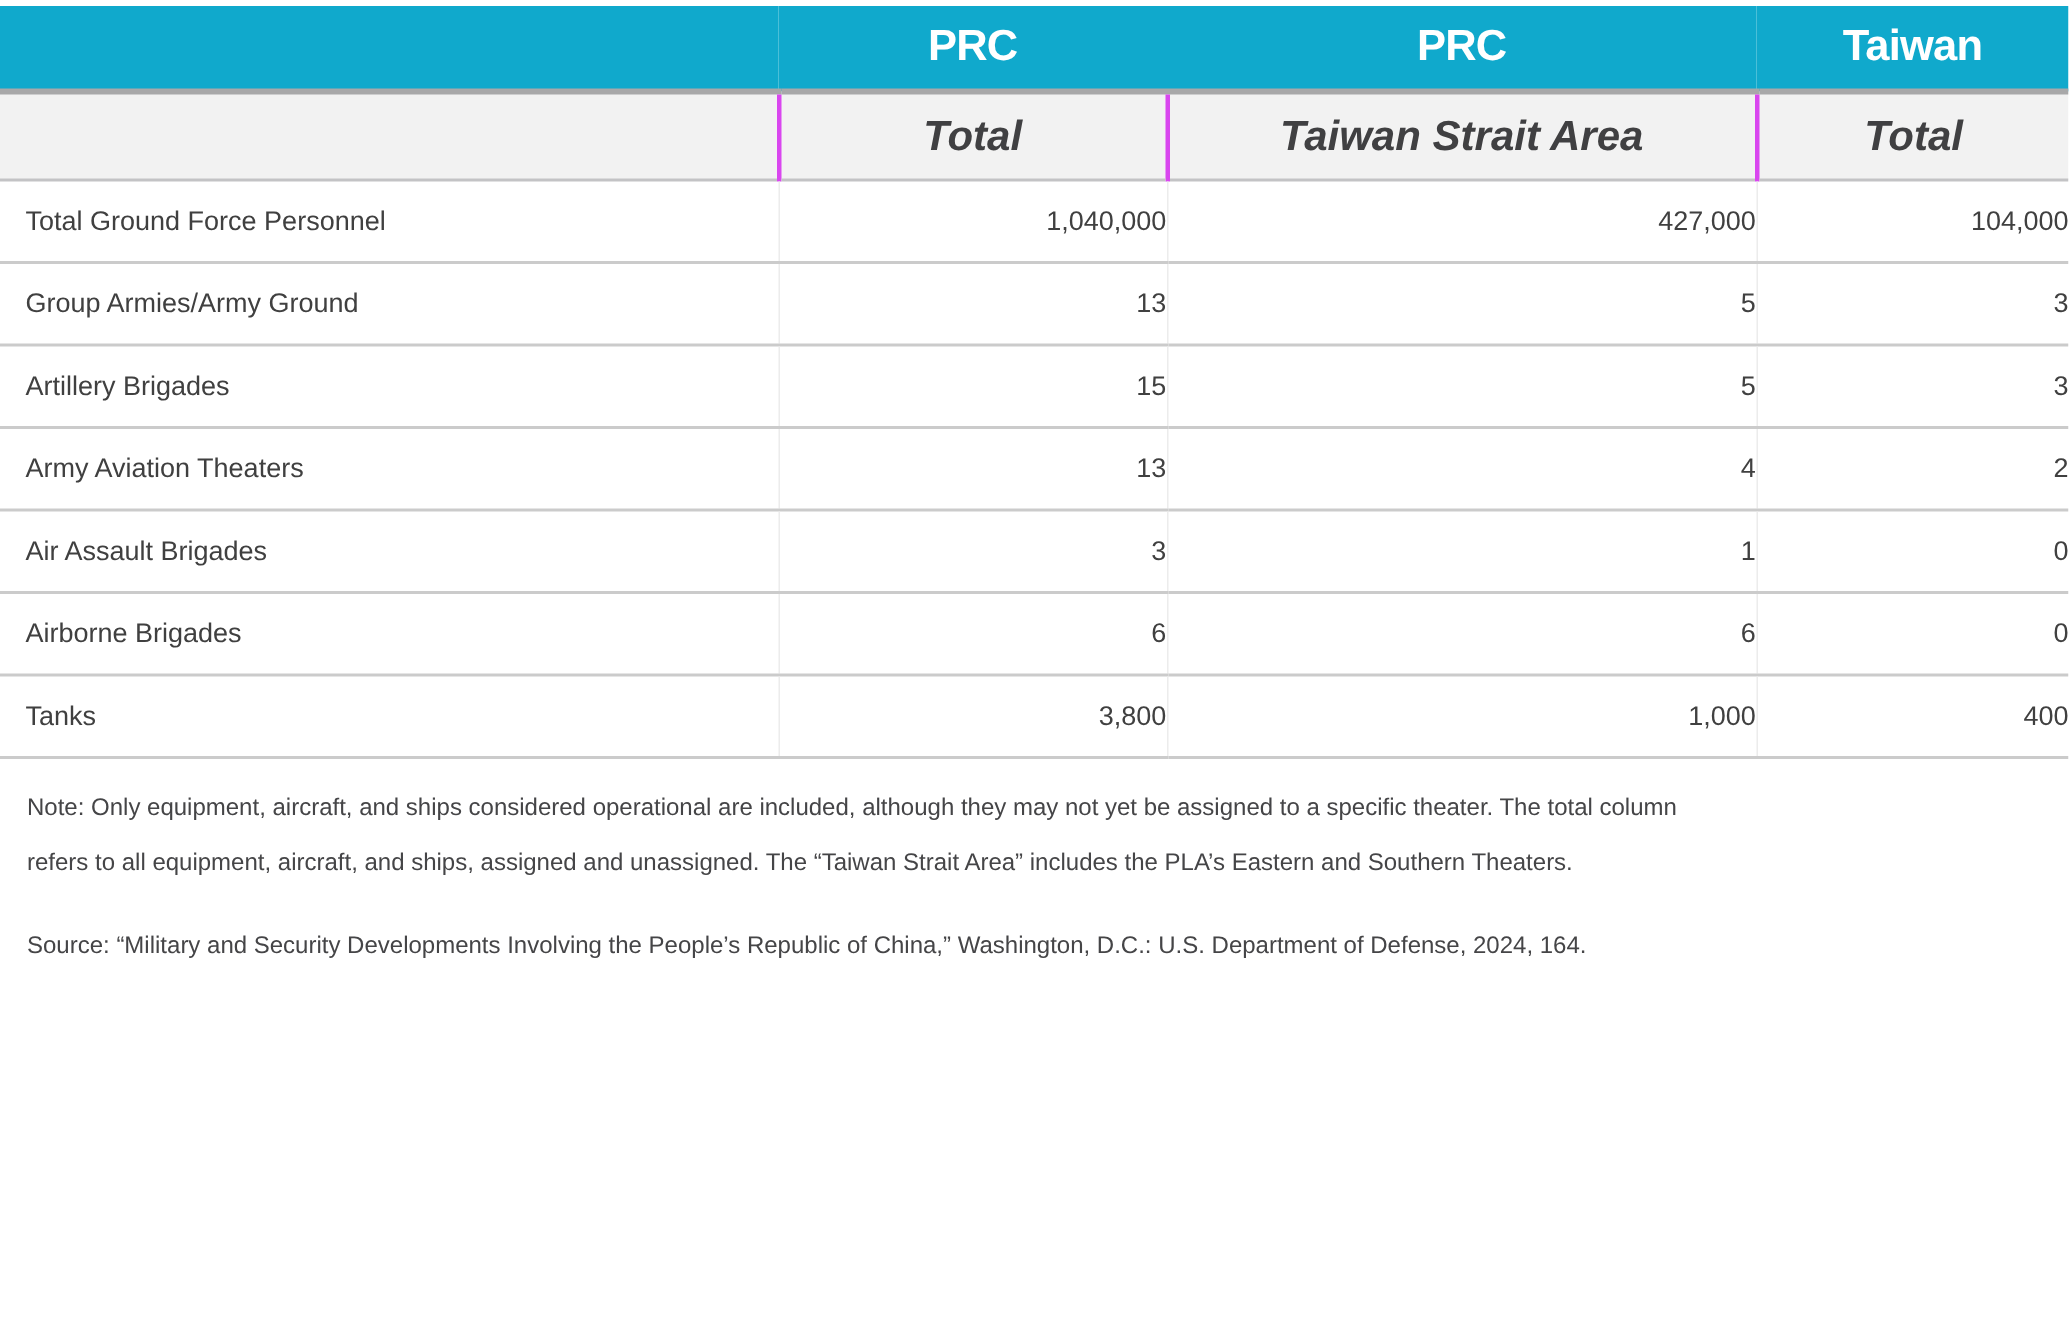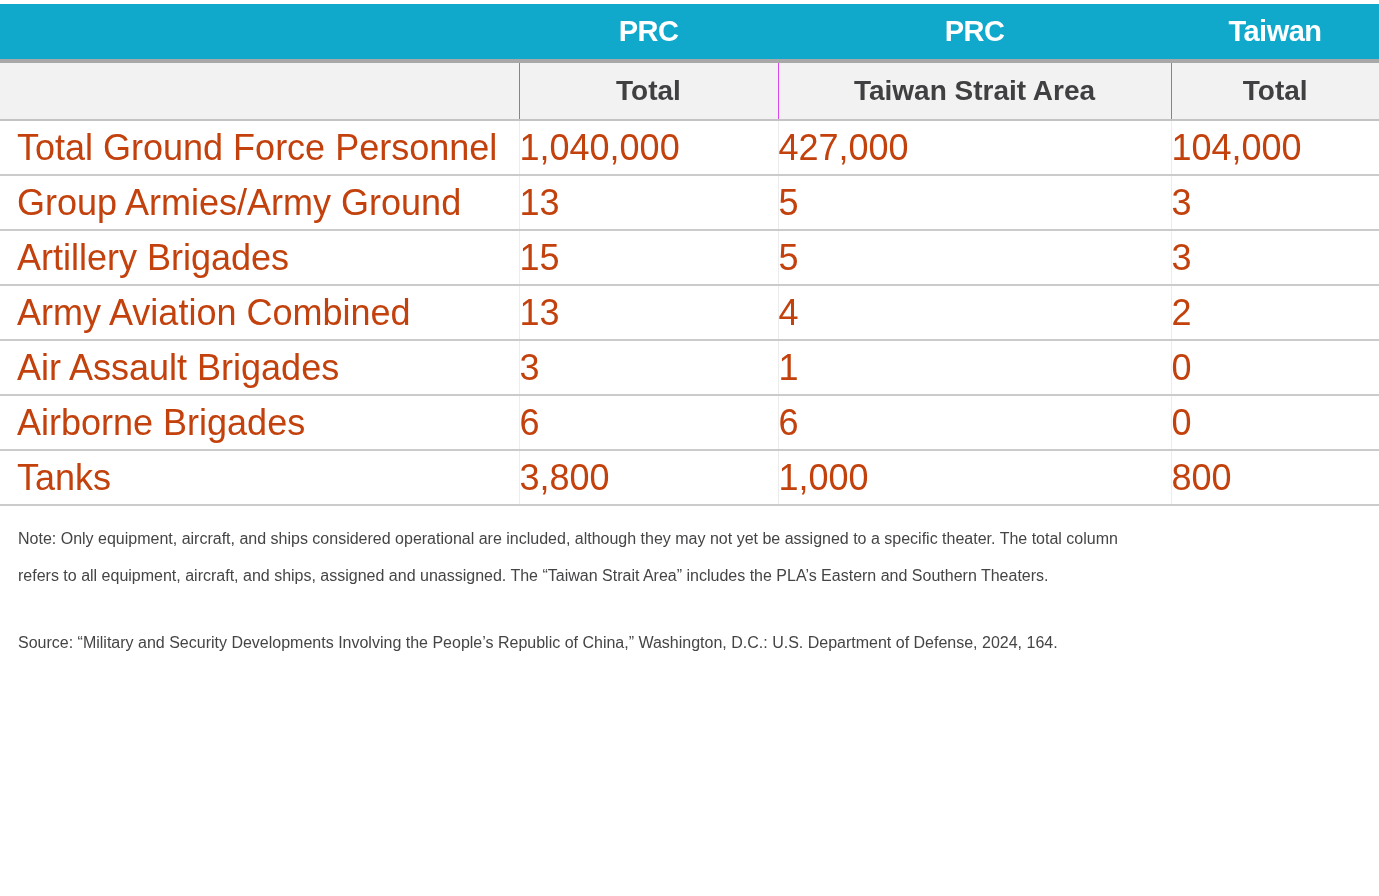--- a/index.html
+++ b/index.html
@@ -46,51 +46,51 @@
     background: #F2F2F2;
     height: 56px;
     color: #404042;
     font-size: 28px;
     font-weight: bold;
     text-align: center;
     vertical-align: middle;
     border-bottom: 2px solid #C3C3C5;
     padding: 0;
   }
-  tr.sub th.vline { border-left: 1px solid #d946ef; }
+  tr.sub th.vline { border-left: 3px solid #d946ef; font-style: italic; }
 
   
   tbody th, tbody td {
     height: 53px;
     border-bottom: 2px solid #CBCBCB;
-    font-size: 36px;
+    font-size: 18px;
     font-weight: normal;
-    color: #c2410c;
+    color: #404040;
     vertical-align: middle;
     padding: 0;
     background: #ffffff;
   }
   tbody th.row-label {
     text-align: left;
     padding-left: 17px;
   }
   tbody td {
-    text-align: left;
+    text-align: right;
   }
   tbody td.vline { border-left: 1px solid #ECECEC; }
 
   .note-block {
     margin: 14px 18px 0 18px;
     font-size: 16px;
     line-height: 37px;
     color: #454547;
     max-width: 1345px;
   }
   .source-block {
-    margin-top: 30px;
+    margin-top: 18px;
   }
 </style>
 </head>
 <body>
 
 <div class="page">
 
   <table class="force-table">
     <colgroup>
       <col class="c-label">
@@ -125,42 +125,42 @@
         <td class="vline">5</td>
         <td class="vline">3</td>
       </tr>
       <tr>
         <th class="row-label">Artillery Brigades</th>
         <td class="vline">15</td>
         <td class="vline">5</td>
         <td class="vline">3</td>
       </tr>
       <tr>
-        <th class="row-label">Army Aviation Combined</th>
+        <th class="row-label">Army Aviation Theaters</th>
         <td class="vline">13</td>
         <td class="vline">4</td>
         <td class="vline">2</td>
       </tr>
       <tr>
         <th class="row-label">Air Assault Brigades</th>
         <td class="vline">3</td>
         <td class="vline">1</td>
         <td class="vline">0</td>
       </tr>
       <tr>
         <th class="row-label">Airborne Brigades</th>
         <td class="vline">6</td>
         <td class="vline">6</td>
         <td class="vline">0</td>
       </tr>
       <tr>
         <th class="row-label">Tanks</th>
         <td class="vline">3,800</td>
         <td class="vline">1,000</td>
-        <td class="vline">800</td>
+        <td class="vline">400</td>
       </tr>
     </tbody>
   </table>
 
   <p class="note-block">Note: Only equipment, aircraft, and ships considered operational are included, although they may not yet be assigned to a specific theater. The total column refers to all equipment, aircraft, and ships, assigned and unassigned. The “Taiwan Strait Area” includes the PLA’s Eastern and Southern Theaters.</p>
   <p class="note-block source-block">Source: “Military and Security Developments Involving the People’s Republic of China,” Washington, D.C.: U.S. Department of Defense, 2024, 164.</p>
 
 </div>
 
 </body></html>

